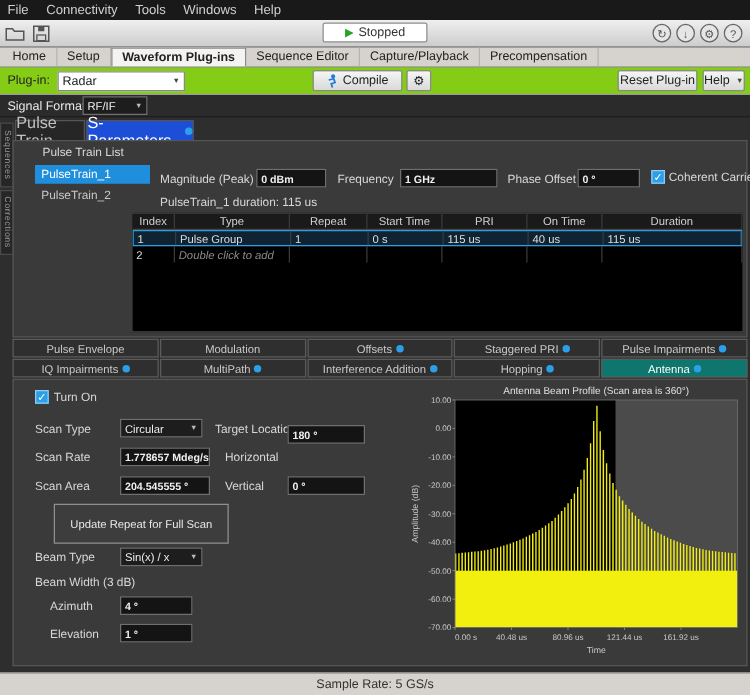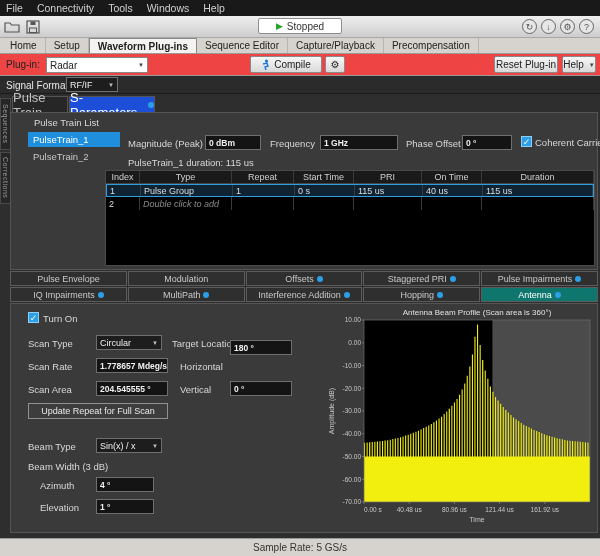--- a/index.html
+++ b/index.html
@@ -11,21 +11,21 @@
   .toolbar{background:linear-gradient(#efefef,#cdcdcd);border-bottom:1px solid #a8a8a8;display:flex;align-items:center;padding-left:4px;gap:6px;}
   .ticon{display:inline-flex;align-items:center;}
   .stoppedbtn{width:84px;height:16px;background:#fff;border:1px solid #8d8d8d;border-radius:2px;display:flex;align-items:center;justify-content:center;gap:4px;}
   .playtri{color:#27a327;font-size:9px;line-height:1;}
   .stoppedlbl{font-size:10px;color:#333;}
   .tbright{display:flex;gap:4px;align-items:center;}
   .circicon{width:15px;height:15px;border-radius:50%;border:1px solid #666;color:#555;font-size:9px;display:inline-flex;align-items:center;justify-content:center;background:#e6e6e6;}
   .tabrow{background:#d6d3ce;display:flex;align-items:flex-end;border-bottom:1px solid #9a9a9a;padding-left:2px;}
   .mtab{font-size:10px;color:#222;padding:1px 8px;height:15px;line-height:13px;border-right:1px solid #b5b5b5;white-space:nowrap;}
   .mtab.selected{background:#f4f3f1;border:1px solid #8a8a8a;border-bottom:none;font-weight:bold;}
-  .pluginbar{background:#ef4444;border-bottom:1px solid #9a9a9a;}
+  .pluginbar{background:#84cc16;border-bottom:1px solid #9a9a9a;}
   .plabel{position:absolute;left:6px;top:5px;font-size:10px;color:#222;}
   .lselect{position:absolute;height:16px;background:#fff;border:1px solid #888;display:flex;align-items:center;justify-content:space-between;padding:0 3px;font-size:10px;color:#222;}
   .lbtn{position:absolute;background:linear-gradient(#f6f6f6,#d9d9d9);border:1px solid #8a8a8a;border-radius:2px;font-size:10px;color:#222;display:flex;align-items:center;justify-content:center;gap:3px;white-space:nowrap;}
   .sigrow{background:#2b2b2b;border-bottom:1px solid #1a1a1a;}
   .slabel{position:absolute;left:6px;top:4px;color:#e8e8e8;font-size:10px;}
   .dselect{height:15px;background:#1d1d1d;border:1px solid #6f6f6f;display:flex;align-items:center;justify-content:space-between;padding:0 3px;font-size:9px;color:#eee;white-space:nowrap;}
   .caret{font-size:6px;color:#bbb;margin-left:3px;}
   .caretl{font-size:6px;color:#444;margin-left:2px;}
   .vtab{width:11px;background:#262626;border:1px solid #4a4a4a;display:flex;align-items:center;justify-content:center;}
   .vtext{writing-mode:vertical-rl;font-size:7px;color:#9a9a9a;letter-spacing:0.5px;}
@@ -251,21 +251,21 @@
 <span class="lbl abs" style="left:28px;top:361px">Scan Rate</span>
 <div class="dinput abs" style="left:96px;top:358px;width:72px">1.778657 Mdeg/s</div>
 <span class="lbl abs" style="left:180px;top:361px">Horizontal</span>
 <div class="dinput abs" style="left:230px;top:340px;width:62px">180 °</div>
 
 <span class="lbl abs" style="left:28px;top:384px">Scan Area</span>
 <div class="dinput abs" style="left:96px;top:381px;width:72px">204.545555 °</div>
 <span class="lbl abs" style="left:180px;top:384px">Vertical</span>
 <div class="dinput abs" style="left:230px;top:381px;width:62px">0 °</div>
 
-<div class="dbtn abs" style="left:28px;top:403px;width:140px;height:16px">Update Repeat for Full Scan</div>
+<div class="dbtn abs" style="left:43px;top:403px;width:140px;height:32px">Update Repeat for Full Scan</div>
 
 <span class="lbl abs" style="left:28px;top:441px">Beam Type</span>
 <div class="dselect abs" style="left:96px;top:438px;width:66px">
   <span>Sin(x) / x</span>
   <span class="caret">▼</span>
 </div>
 
 <span class="lbl abs" style="left:28px;top:461px">Beam Width (3 dB)</span>
 
 <span class="lbl abs" style="left:40px;top:480px">Azimuth</span>

